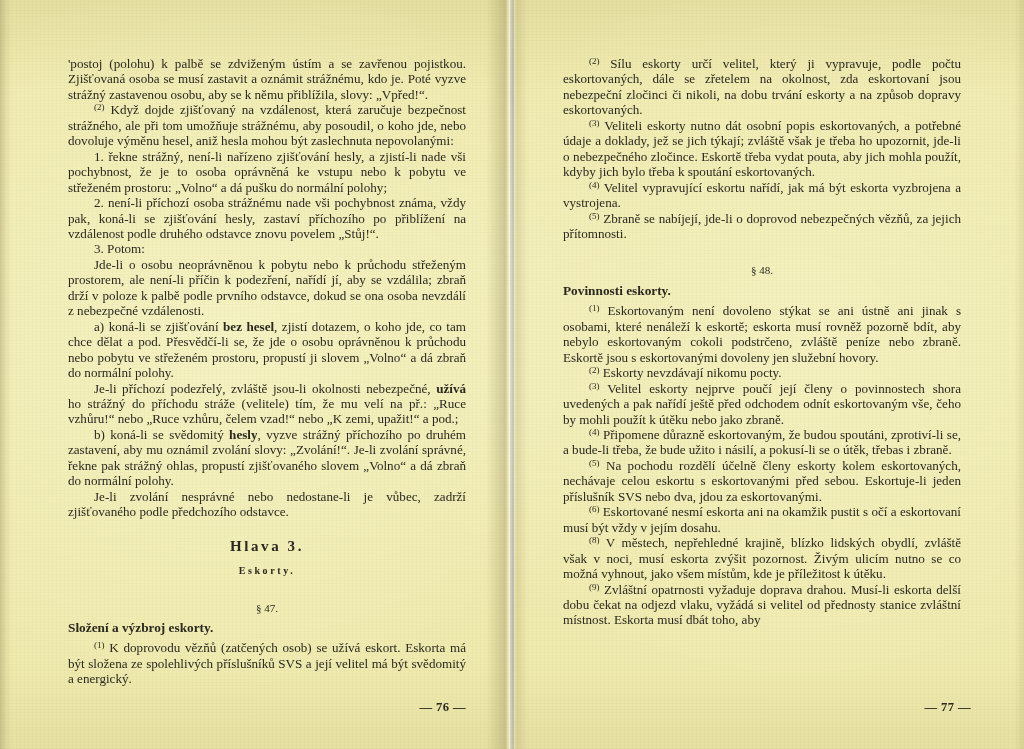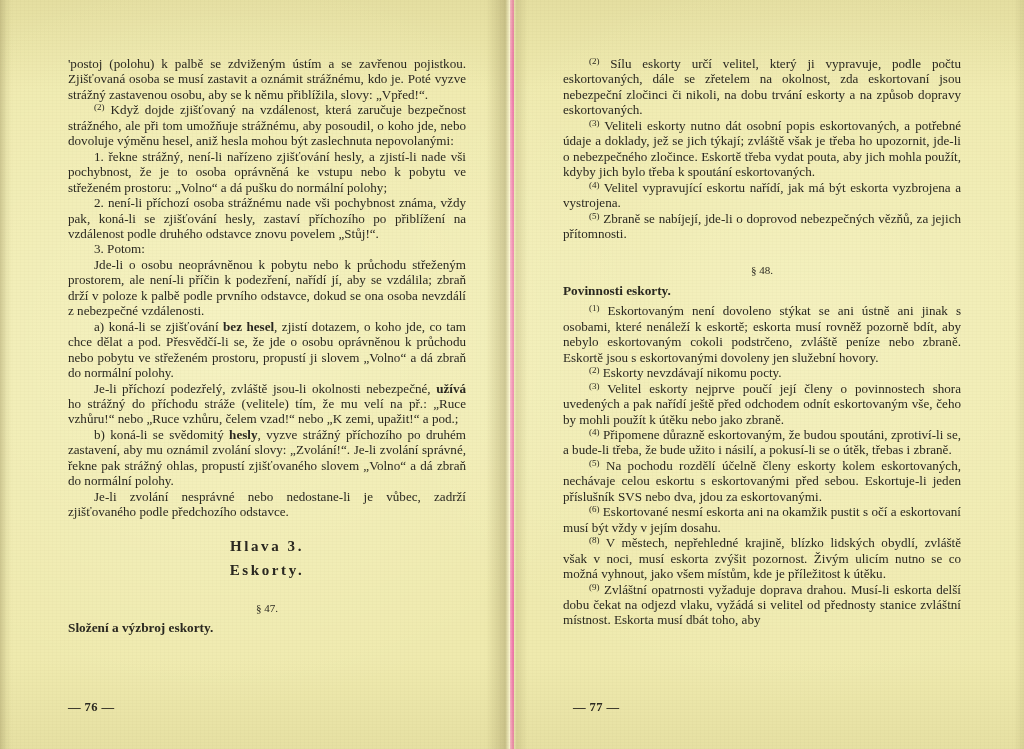--- a/index.html
+++ b/index.html
@@ -6,21 +6,21 @@
   html, body {
     margin: 0;
     padding: 0;
     background: #e9e6cf;
   }
   .scan {
     position: relative;
     width: 1024px;
     height: 749px;
     overflow: hidden;
-    background: #ec4899;
+    background: #a3a3a3;
     font-family: "Liberation Serif", "DejaVu Serif", serif;
     color: #2a2820;
   }
 
   
   .leaf {
     position: absolute;
     top: 0;
     height: 749px;
     background: #efeaae;
@@ -121,21 +121,21 @@
     font-weight: bold;
     letter-spacing: 2.6px;
     font-size: 15px;
   }
   .h-chapter-title {
     margin: 9px 0 0 0;
     text-align: center;
     text-indent: 0;
     font-weight: bold;
     letter-spacing: 2.6px;
-    font-size: 15px;
+    font-size: 10px;
   }
   .h-section {
     margin: 11px 0 0 0;
     text-align: center;
     text-indent: 0;
     font-size: 11px;
   }
   .h-section-title {
     margin: 4px 0 5px 0;
     text-align: left;
@@ -143,21 +143,21 @@
     font-weight: bold;
     font-size: 13.3px;
   }
   .h-section.tight   { margin-top: 22px; }
 
   
   .folio {
     position: absolute;
     top: 700px;
     width: 398px;
-    text-align: left;
+    text-align: right;
     font-size: 12.6px;
     font-weight: bold;
     letter-spacing: .4px;
   }
   .folio-left  { left: 68px;  }
   .folio-right { left: 573px; }
 </style>
 </head>
 <body>
 
@@ -179,20 +179,21 @@
       <p class="p"><span>3. Potom:</span></p>
       <p class="p"><span>Jde-li o osobu neoprávněnou k pobytu nebo k průchodu střeženým prostorem, ale není-li příčin k podezření, nařídí jí, aby se vzdálila; zbraň drží v poloze k palbě podle prvního odstavce, dokud se ona osoba nevzdálí z nebezpečné vzdálenosti.</span></p>
       <p class="p"><span>a) koná-li se zjišťování </span><b>bez hesel</b><span>, zjistí dotazem, o koho jde, co tam chce dělat a pod. Přesvědčí-li se, že jde o osobu oprávněnou k průchodu nebo pobytu ve střeženém prostoru, propustí ji slovem „Volno“ a dá zbraň do normální polohy.</span></p>
       <p class="p"><span>Je-li příchozí podezřelý, zvláště jsou-li okolnosti nebezpečné, </span><b>užívá</b><span> ho strážný do příchodu stráže (velitele) tím, že mu velí na př.: „Ruce vzhůru!“ nebo „Ruce vzhůru, čelem vzad!“ nebo „K zemi, upažit!“ a pod.;</span></p>
       <p class="p"><span>b) koná-li se svědomitý </span><b>hesly</b><span>, vyzve strážný příchozího po druhém zastavení, aby mu oznámil zvolání slovy: „Zvolání!“. Je-li zvolání správné, řekne pak strážný ohlas, propustí zjišťovaného slovem „Volno“ a dá zbraň do normální polohy.</span></p>
       <p class="p"><span>Je-li zvolání nesprávné nebo nedostane-li je vůbec, zadrží zjišťovaného podle předchozího odstavce.</span></p>
       <div class="h-chapter">Hlava 3.</div>
       <div class="h-chapter-title">Eskorty.</div>
       <div class="h-section tight">§ 47.</div>
       <div class="h-section-title">Složení a výzbroj eskorty.</div>
+      <p class="p"><span class="sup">(1)</span><span> K doprovodu vězňů (zatčených osob) se užívá eskort. Eskorta má být složena ze spolehlivých příslušníků SVS a její velitel má být svědomitý a energický.</span></p>
     </div>
   <div class="column col-right">
       <p class="p"><span class="sup">(2)</span><span> Sílu eskorty určí velitel, který ji vypravuje, podle počtu eskortovaných, dále se zřetelem na okolnost, zda eskortovaní jsou nebezpeční zločinci či nikoli, na dobu trvání eskorty a na způsob dopravy eskortovaných.</span></p>
       <p class="p"><span class="sup">(3)</span><span> Veliteli eskorty nutno dát osobní popis eskortovaných, a potřebné údaje a doklady, jež se jich týkají; zvláště však je třeba ho upozornit, jde-li o nebezpečného zločince. Eskortě třeba vydat pouta, aby jich mohla použít, kdyby jich bylo třeba k spoutání eskortovaných.</span></p>
       <p class="p"><span class="sup">(4)</span><span> Velitel vypravující eskortu nařídí, jak má být eskorta vyzbrojena a vystrojena.</span></p>
       <p class="p"><span class="sup">(5)</span><span> Zbraně se nabíjejí, jde-li o doprovod nebezpečných vězňů, za jejich přítomnosti.</span></p>
       <div class="h-section tight">§ 48.</div>
       <div class="h-section-title">Povinnosti eskorty.</div>
       <p class="p"><span class="sup">(1)</span><span> Eskortovaným není dovoleno stýkat se ani ústně ani jinak s osobami, které nenáleží k eskortě; eskorta musí rovněž pozorně bdít, aby nebylo eskortovaným cokoli podstrčeno, zvláště peníze nebo zbraně. Eskortě jsou s eskortovanými dovoleny jen služební hovory.</span></p>
       <p class="p"><span class="sup">(2)</span><span> Eskorty nevzdávají nikomu pocty.</span></p>

